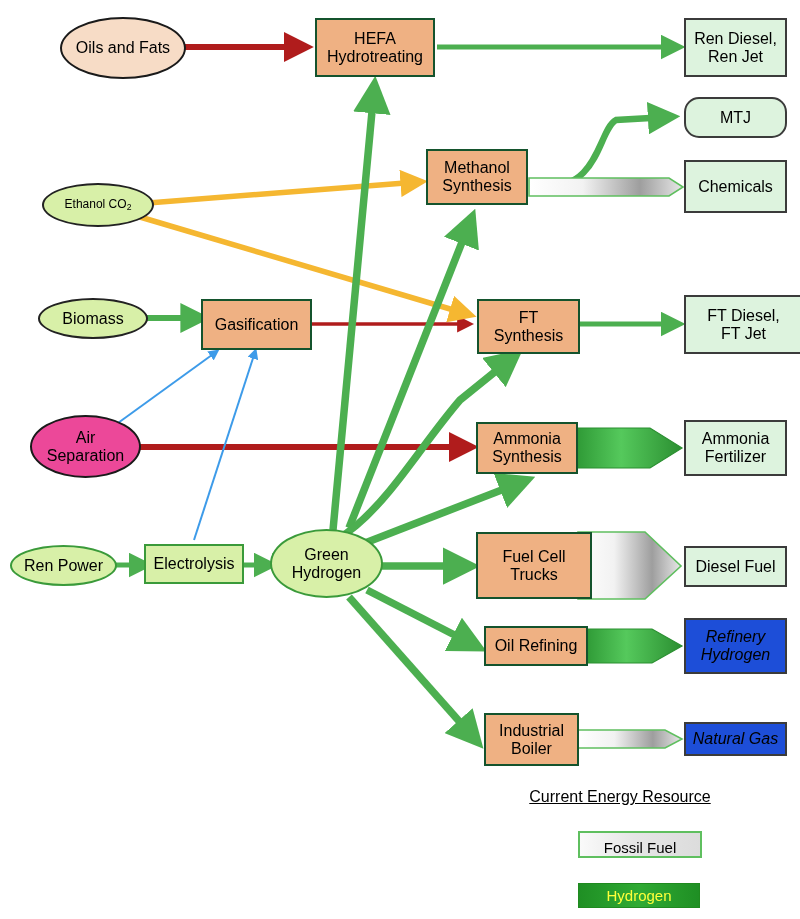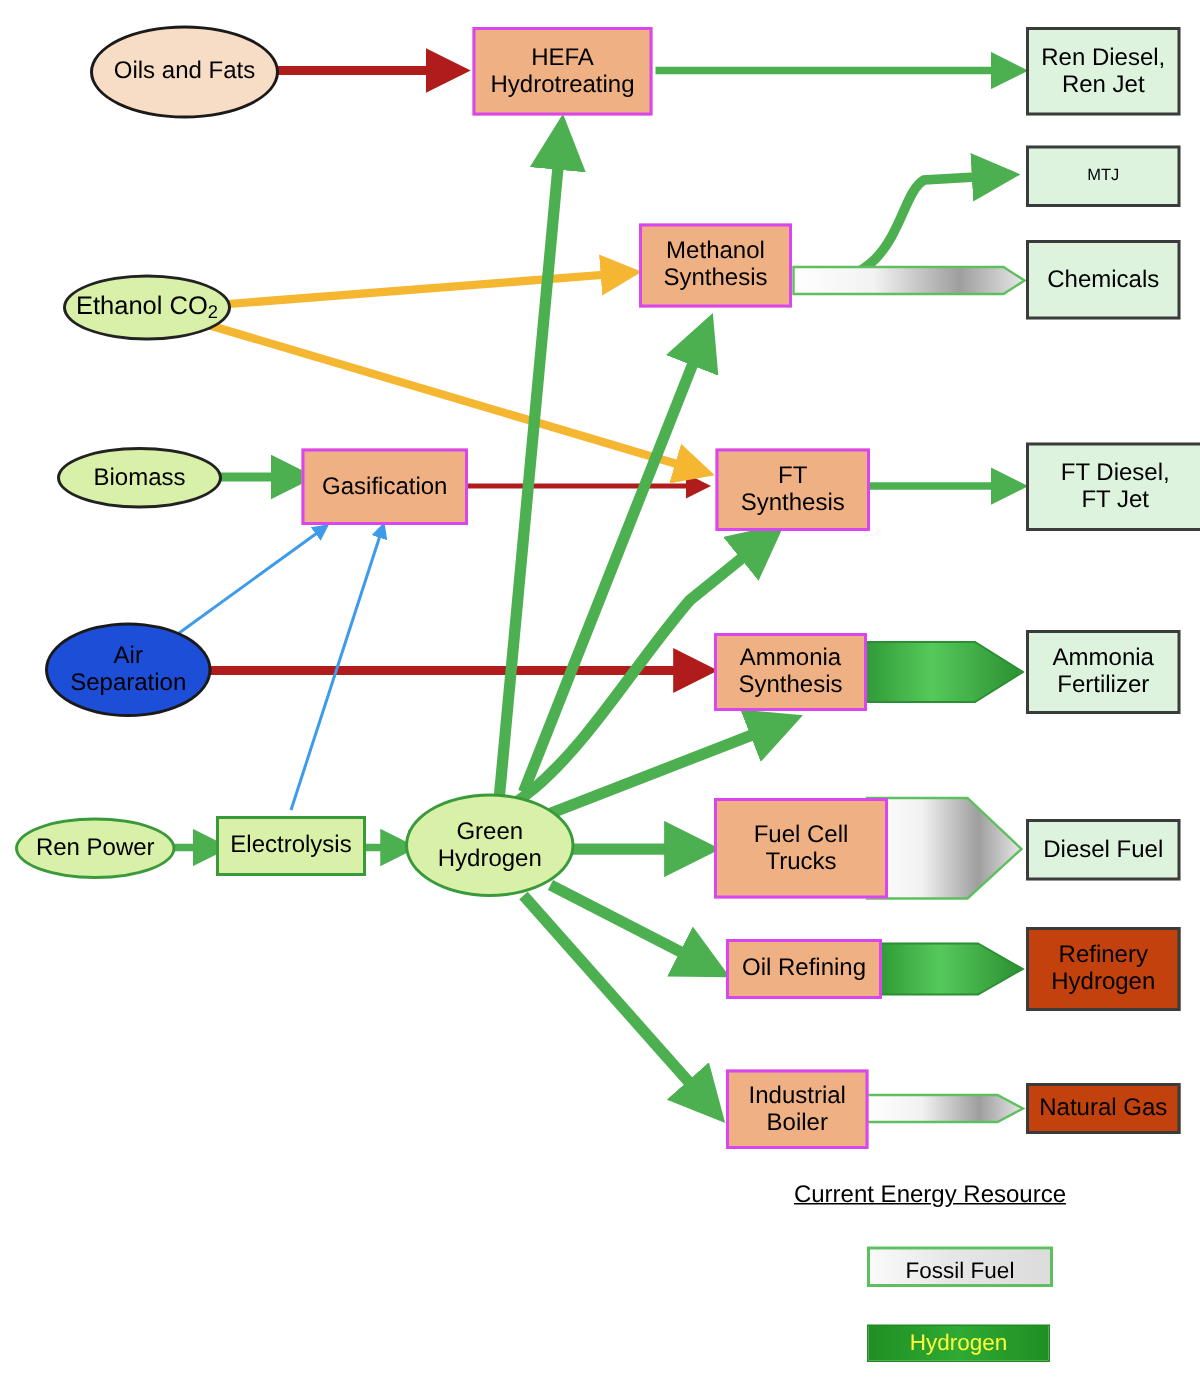--- a/index.html
+++ b/index.html
@@ -1,30 +1,30 @@
 <!DOCTYPE html>
 <html><head>
 <meta charset="utf-8">
 <style>
   html,body{margin:0;padding:0;background:#ffffff;}
   body{font-family:"Liberation Sans", sans-serif;}
   #canvas{position:relative;width:800px;height:919px;background:#fff;overflow:hidden;}
   svg#wires{position:absolute;left:0;top:0;width:800px;height:919px;}
   .node{position:absolute;box-sizing:border-box;display:flex;align-items:center;justify-content:center;text-align:center;line-height:1.12;color:#000;z-index:5;}
-  .rect{border:2px solid #d946ef;}
+  .rect{border:2px solid #14532d;}
   .ell{border:2px solid #1a1a1a;border-radius:50%;}
   .proc{background:#efb183;}
   .feed-oil{background:#f7dcc6;}
-  .feed-air{background:#1d4ed8;}
+  .feed-air{background:#ec4899;}
   .feed-green{background:#d8f0a8;border-color:#222;}
   .ren-ell{background:#d8f0a8;border:2px solid #3a9a3a;border-radius:50%;}
   .elec{background:#d8f0a8;border:2px solid #3a9a3a;}
   .h2-ell{background:#d8f0a8;border:2px solid #3a9a3a;border-radius:50%;}
   .out-green{background:#ddf3de;border:2px solid #3b3b3b;}
-  .out-blue{background:#c2410c;border:2px solid #3b3b3b;}
+  .out-blue{background:#1d4ed8;border:2px solid #3b3b3b;font-style:italic;}
   .legend-title{position:absolute;z-index:6;text-decoration:underline;color:#000;text-align:center;}
   .legend-box{position:absolute;z-index:6;box-sizing:border-box;display:flex;align-items:center;justify-content:center;}
   .leg-fossil{border:2px solid #5fbf5f;background:linear-gradient(to right,#fafafa 0%,#e6e6e6 45%,#dcdcdc 100%);color:#000;align-items:flex-end;}
   .leg-h2{border:1px solid #1f8a1f;background:linear-gradient(to right,#1f8f24 0%,#2faa33 50%,#1f8f24 100%);color:#ffff3a;}
   sub{font-size:0.72em;vertical-align:-0.25em;}
 </style>
 </head>
 <body>
 
 <div id="canvas">
@@ -151,35 +151,35 @@
       <span>HEFA</span><br><span>Hydrotreating</span>
     </span>
   </div>
 
   <div class="node rect out-green" style="left:684px;top:18px;width:103px;height:59px;font-size:16px;">
     <span>
       <span>Ren Diesel,</span><br><span>Ren Jet</span>
     </span>
   </div>
 
-  <div class="node rect out-green" style="left:684px;top:97px;width:103px;height:41px;font-size:11px;">
+  <div class="node rect out-green" style="left:684px;top:97px;width:103px;height:41px;font-size:16px;border-radius:15px;">
     <span>MTJ</span>
   </div>
 
   <div class="node rect out-green" style="left:684px;top:160px;width:103px;height:53px;font-size:16px;">
     <span>Chemicals</span>
   </div>
 
   <div class="node rect proc" style="left:426px;top:149px;width:102px;height:56px;font-size:16px;">
     <span>
       <span>Methanol</span><br><span>Synthesis</span>
     </span>
   </div>
 
-  <div class="node ell feed-green" style="left:42px;top:183px;width:112px;height:44px;font-size:17px;">
+  <div class="node ell feed-green" style="left:42px;top:183px;width:112px;height:44px;font-size:12px;">
     <span>
       <span>Ethanol CO</span><sub>2</sub>
     </span>
   </div>
 
   <div class="node ell feed-green" style="left:38px;top:298px;width:110px;height:41px;font-size:16px;">
     <span>Biomass</span>
   </div>
 
   <div class="node rect proc" style="left:201px;top:299px;width:111px;height:51px;font-size:16px;">

